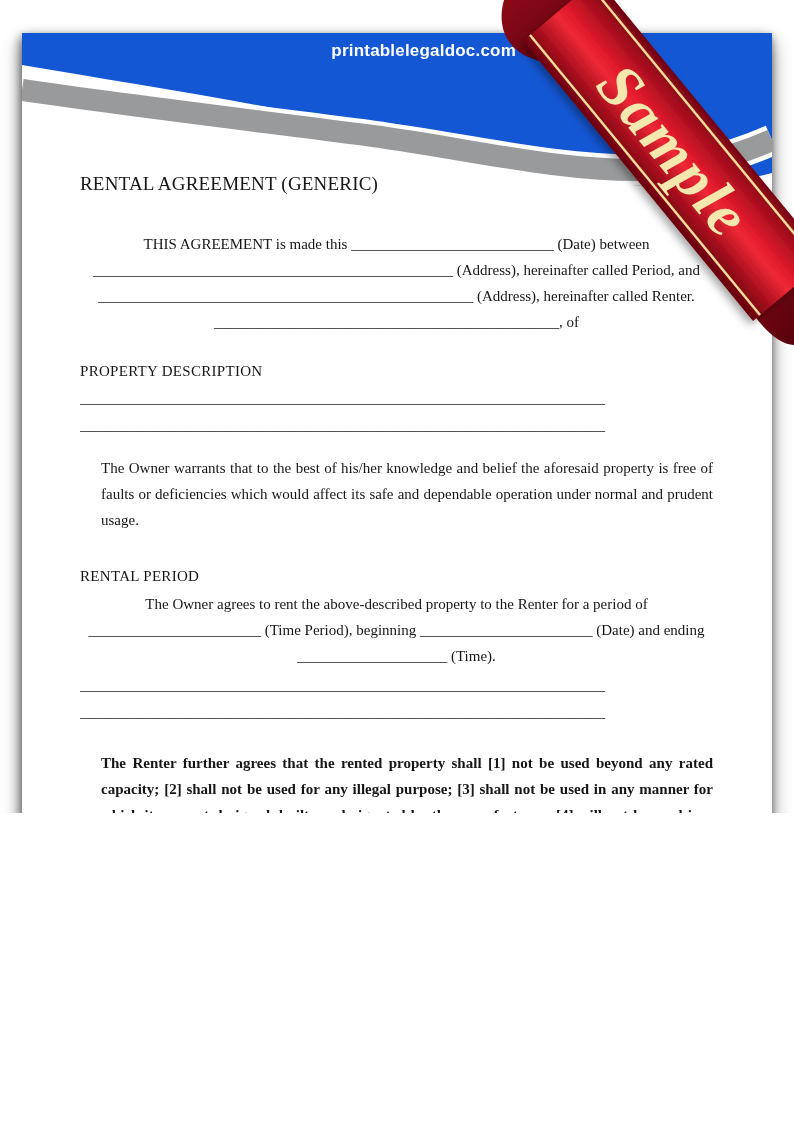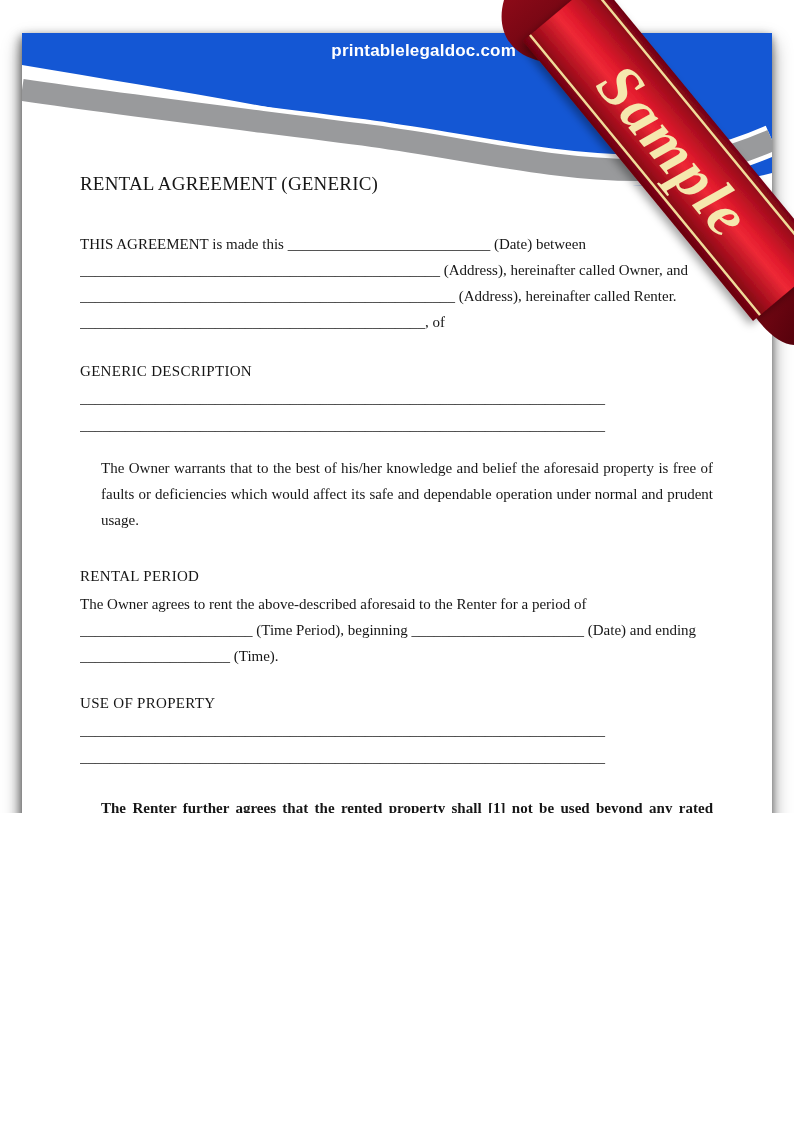--- a/index.html
+++ b/index.html
@@ -11,21 +11,21 @@
   
   .header-waves{position:absolute;left:0;top:0;width:750px;height:200px;display:block;}
   .header-site{position:absolute;top:8px;right:256px;color:#ffffff;
                font-family:"Liberation Sans","DejaVu Sans",sans-serif;
                font-size:17px;font-weight:bold;letter-spacing:.2px;white-space:nowrap;}
   
   .doc-body{position:absolute;left:58px;right:59px;top:0;height:978px;overflow:hidden;
             color:#161616;font-size:15px;}
   .doc-title{margin:141px 0 0 0;text-align:left;font-weight:normal;font-size:19px;
              letter-spacing:.2px;line-height:20px;}
-  .line{white-space:pre;line-height:26px;overflow:hidden;}
+  .line{white-space:pre;line-height:26px;overflow:hidden;text-align:center;}
   .blank{white-space:pre;line-height:27px;overflow:hidden;letter-spacing:0;}
   .heading{line-height:22px;letter-spacing:.3px;}
   .para{text-align:justify;line-height:26px;margin-left:21px;}
   .intro{margin-top:37px;}
   .pd-heading{margin-top:25px;}
   .pd-blanks{margin-top:3px;}
   .pd-para{margin-top:16px;}
   .rp-heading{margin-top:32px;}
   .rp-lines{margin-top:4px;}
   .up-heading{margin-top:23px;}
@@ -62,40 +62,39 @@
       <path fill="none" stroke="#999a9c" stroke-width="22" d="M0,57 C116,74 236,88 351,103 C446,116 531,137 616,137 C668,137 716,122 750,107"></path>
     </svg>
 
     <div class="header-site">printablelegaldoc.com</div>
 
     <div class="doc-body">
       <div class="doc-title">RENTAL AGREEMENT (GENERIC)</div>
 
       <div class="intro">
         <div class="line">THIS AGREEMENT is made this ___________________________ (Date) between</div>
-        <div class="line">________________________________________________ (Address), hereinafter called Owner, and</div>
+        <div class="line">________________________________________________ (Address), hereinafter called Period, and</div>
         <div class="line">__________________________________________________ (Address), hereinafter called Renter.</div>
         <div class="line">______________________________________________, of</div>
       </div>
 
-      <div class="heading pd-heading">GENERIC DESCRIPTION</div>
+      <div class="heading pd-heading">PROPERTY DESCRIPTION</div>
       <div class="pd-blanks">
         <div class="blank">______________________________________________________________________</div>
         <div class="blank">______________________________________________________________________</div>
       </div>
       <div class="para pd-para">The Owner warrants that to the best of his/her knowledge and belief the aforesaid property is free of faults or deficiencies which would affect its safe and dependable operation under normal and prudent usage.</div>
 
       <div class="heading rp-heading">RENTAL PERIOD</div>
       <div class="rp-lines">
-        <div class="line">The Owner agrees to rent the above-described aforesaid to the Renter for a period of</div>
+        <div class="line">The Owner agrees to rent the above-described property to the Renter for a period of</div>
         <div class="line">_______________________ (Time Period), beginning _______________________ (Date) and ending</div>
         <div class="line">____________________ (Time).</div>
       </div>
 
-      <div class="heading up-heading">USE OF PROPERTY</div>
       <div class="up-blanks">
         <div class="blank">______________________________________________________________________</div>
         <div class="blank">______________________________________________________________________</div>
       </div>
       <div class="para use-para">The Renter further agrees that the rented property shall [1] not be used beyond any rated capacity; [2] shall not be used for any  illegal purpose; [3] shall not be used in any manner for which it was not designed, built, or designated by the manufacturer; [4] will not be used in a negligent manner; [5] will not be operated by any other person without the written permission of the Owner; and [6] will not be removed from the designated area of use or operation.</div>
 
       <div class="heading area-heading">AREA OF USE OR OPERATION</div>
       <div class="para area-para">The Renter agrees to operate/use the above-described property only at the following location or within the following described area(s):</div>
     </div>
 

